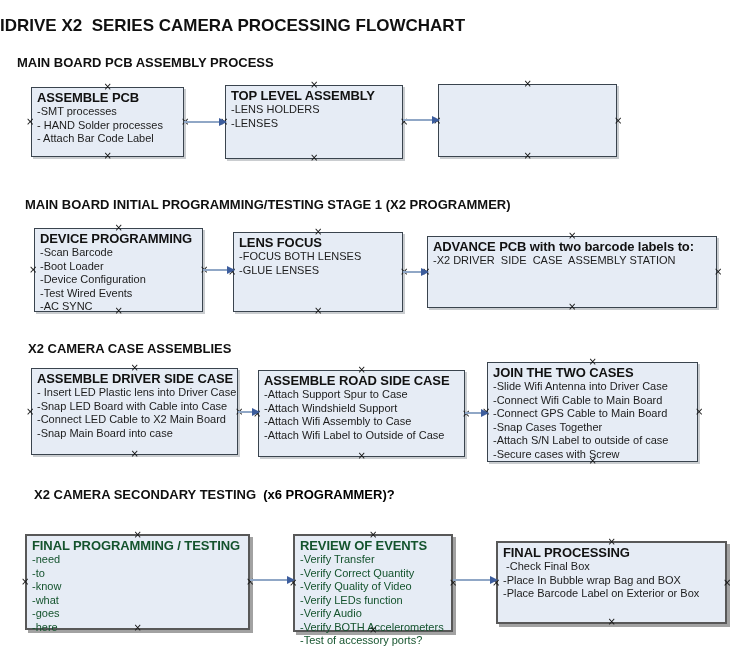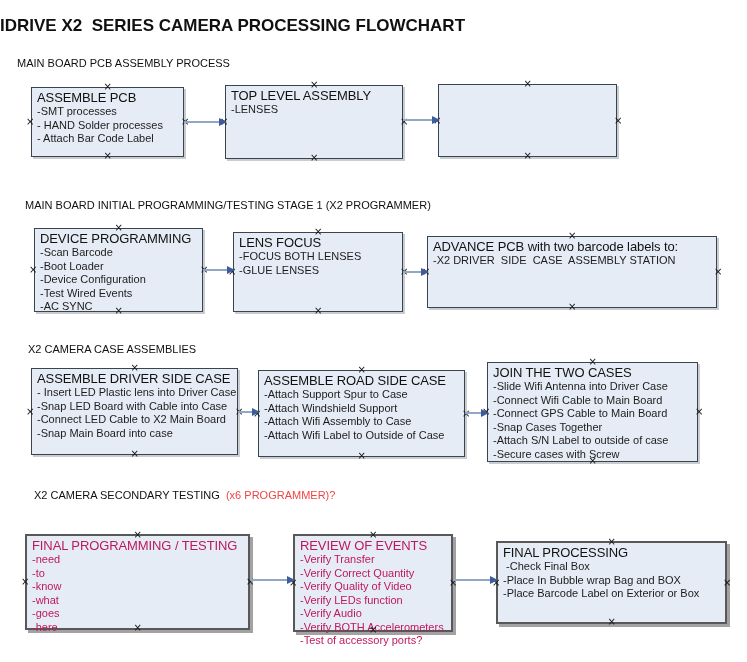--- a/index.html
+++ b/index.html
@@ -1,29 +1,29 @@
 <!DOCTYPE html>
 <html><head>
 <meta charset="utf-8">
 <style>
   html,body{margin:0;padding:0;background:#fff;}
   #stage{position:relative;width:747px;height:662px;background:#ffffff;overflow:hidden;
          font-family:"Liberation Sans","DejaVu Sans",sans-serif;}
   .fc-title{position:absolute;top:16px;left:0;width:100%;text-align:left;
             font-size:17px;font-weight:bold;color:#101010;white-space:pre;}
-  .fc-heading{position:absolute;font-size:11px;font-weight:normal;color:#101010;
+  .fc-heading{position:absolute;font-size:13px;font-weight:bold;color:#101010;
               line-height:18px;white-space:pre;}
-  .fc-heading .red{color:#ef4444;}
+  .fc-heading .red{color:#000000;}
   .fc-box{position:absolute;background:#e6ecf5;border:1.5px solid #3a444e;
           box-shadow:2px 2px 0 rgba(150,155,162,0.5);
           padding:2px 0 0 5px;box-sizing:border-box;}
   .fc-box.heavy{border:2px solid #585858;box-shadow:3px 3px 0 #a2a2a2;}
-  .bt{font-size:13px;font-weight:normal;line-height:15px;white-space:pre;color:#111;letter-spacing:-0.1px;}
+  .bt{font-size:13px;font-weight:bold;line-height:15px;white-space:pre;color:#111;letter-spacing:-0.1px;}
   .bi{font-size:11px;line-height:13.5px;white-space:pre;color:#1c1c1c;}
-  .red-box .bt,.red-box .bi{color:#be185d;}
+  .red-box .bt,.red-box .bi{color:#14532d;}
   .fc-arrow{position:absolute;height:0;border-top:2px solid #90a7c6;}
   .fc-arrow::after{content:"";position:absolute;right:-2px;top:-5px;width:0;height:0;
                    border-top:4px solid transparent;border-bottom:4px solid transparent;
                    border-left:8px solid #3c5d9d;}
   .hnd{position:absolute;color:#161616;font-family:"DejaVu Sans",sans-serif;
        font-size:10px;line-height:8px;width:8px;height:8px;text-align:center;pointer-events:none;}
   .hnd-t{top:-5px;left:calc(50% - 4px);}
   .hnd-b{bottom:-4px;left:calc(50% - 4px);}
   .hnd-l{left:-6px;top:calc(50% - 4px);}
   .hnd-r{right:-6px;top:calc(50% - 4px);}
@@ -46,20 +46,21 @@
     <div class="bi">- HAND Solder processes</div>
     <div class="bi">- Attach Bar Code Label</div>
   <span class="hnd hnd-t">×</span>
       <span class="hnd hnd-b">×</span>
       <span class="hnd hnd-l">×</span>
       <span class="hnd hnd-r">×</span>
     </div>
 
   <div class="fc-box" style="left:225px;top:85px;width:178px;height:74px">
     <div class="bt">TOP LEVEL ASSEMBLY</div>
+    <div class="bi">-LENS HOLDERS</div>
     <div class="bi">-LENSES</div>
   <span class="hnd hnd-t">×</span>
       <span class="hnd hnd-b">×</span>
       <span class="hnd hnd-l">×</span>
       <span class="hnd hnd-r">×</span>
     </div>
 
   <div class="fc-box" style="left:438px;top:84px;width:179px;height:73px">
   <span class="hnd hnd-t">×</span>
       <span class="hnd hnd-b">×</span>

